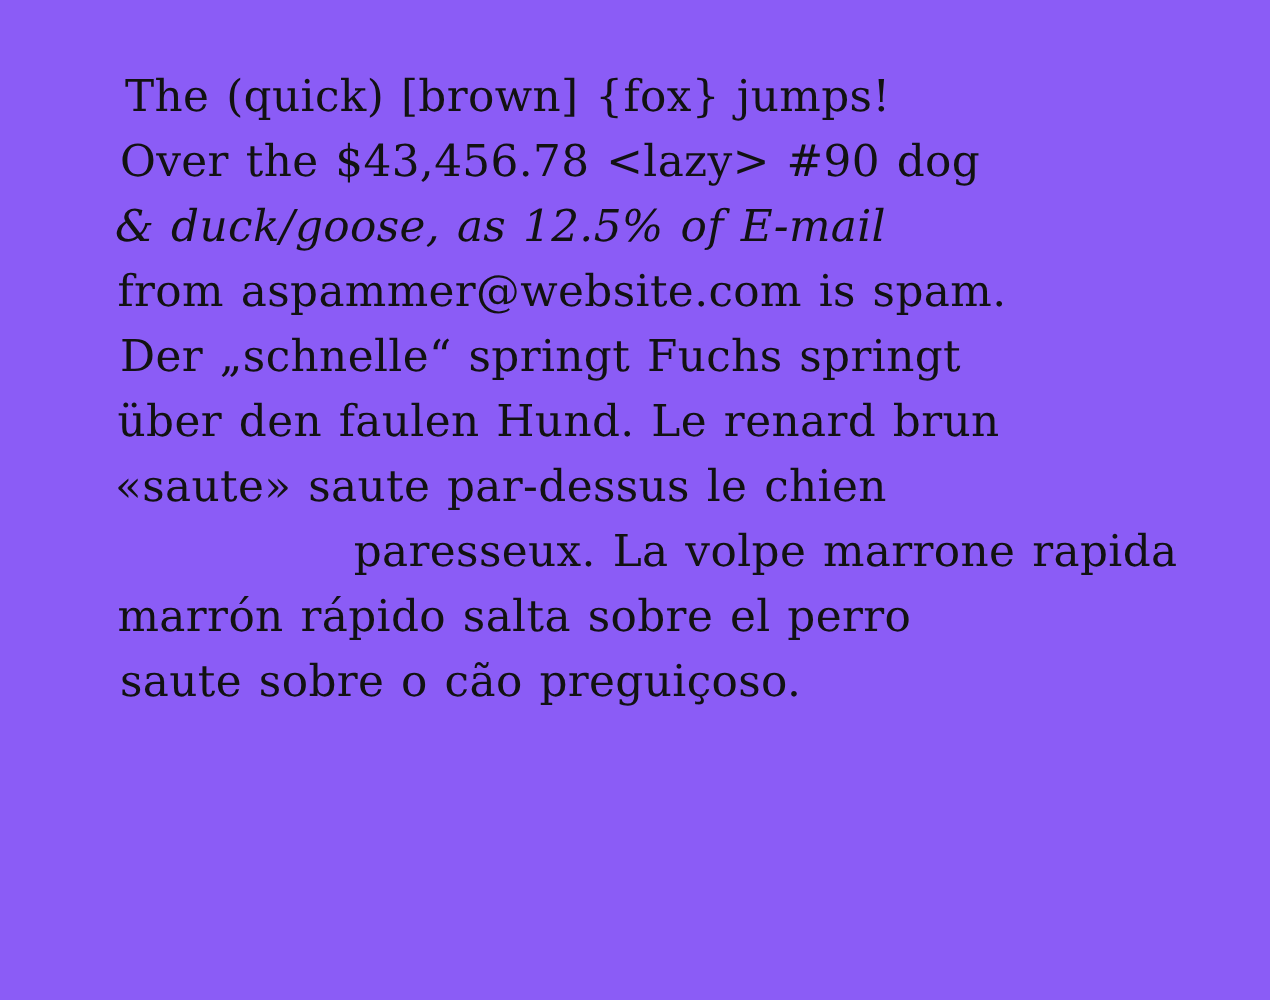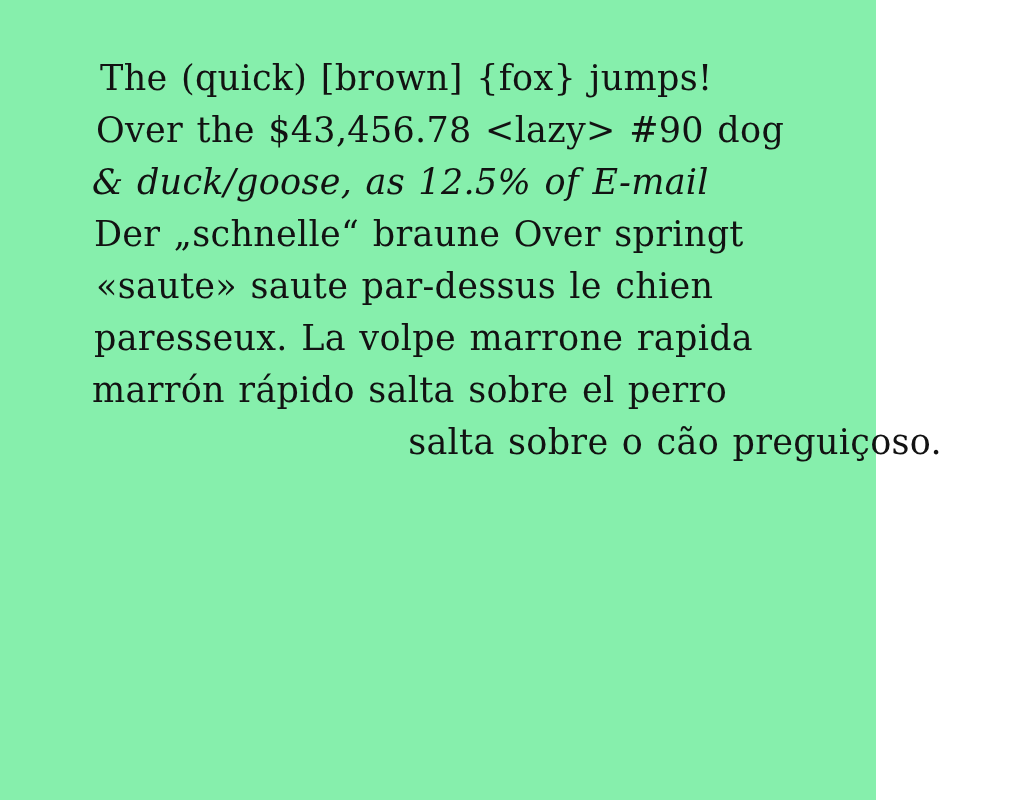--- a/index.html
+++ b/index.html
@@ -8,23 +8,23 @@
     background: #ffffff;
   }
   body {
     width: 1024px;
     height: 800px;
     overflow: hidden;
     font-family: "Liberation Serif", serif;
   }
   #page {
     position: relative;
-    width: 876px;
+    width: 1016px;
     height: 800px;
-    background: #86efac;
+    background: #8b5cf6;
   }
   #scan-text {
     position: absolute;
     left: 92px;
     top: 52px;
     width: 850px;
     color: #121212;
     font-family: "DejaVu Serif", serif;
     font-size: 35px;
     line-height: 52px;
@@ -52,19 +52,21 @@
   #scan-text .line:nth-child(12) { margin-left: 2px; }
 </style>
 </head>
 <body>
 
 <div id="page">
   <div id="scan-text">
     <span class="line">The (quick) [brown] {fox} jumps!</span>
     <span class="line">Over the $43,456.78 &lt;lazy&gt; #90 dog</span>
     <span class="line">&amp; duck/goose, as 12.5% of E-mail</span>
-    <span class="line">Der „schnelle“ braune Over springt</span>
+    <span class="line">from aspammer@website.com is spam.</span>
+    <span class="line">Der „schnelle“ springt Fuchs springt</span>
+    <span class="line">über den faulen Hund. Le renard brun</span>
     <span class="line">«saute» saute par-dessus le chien</span>
     <span class="line">paresseux. La volpe marrone rapida</span>
     <span class="line">marrón rápido salta sobre el perro</span>
-    <span class="line">salta sobre o cão preguiçoso.</span>
+    <span class="line">saute sobre o cão preguiçoso.</span>
   </div>
 </div>
 
 </body></html>

